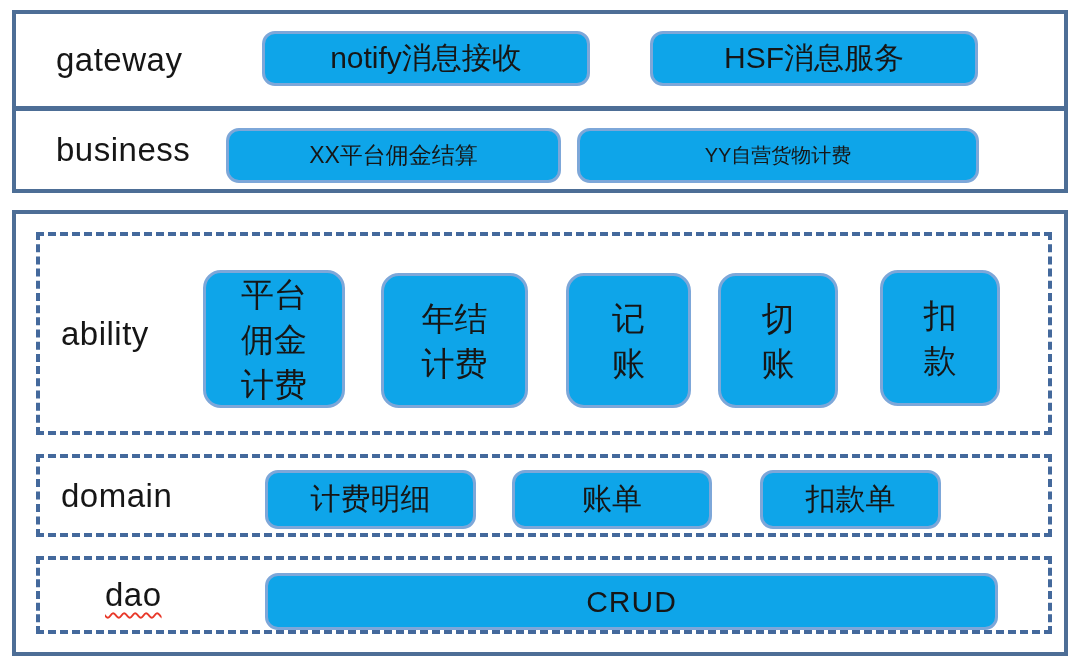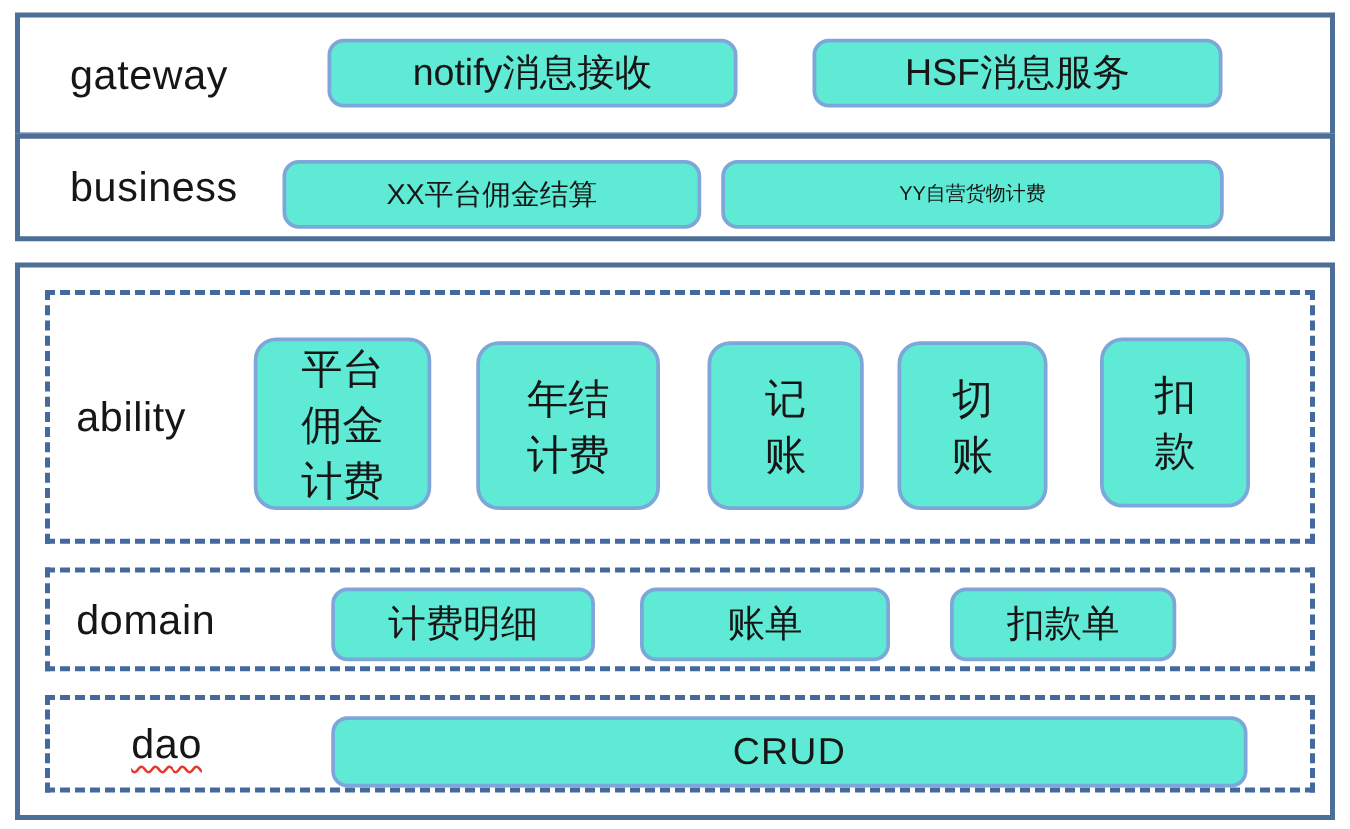--- a/index.html
+++ b/index.html
@@ -23,30 +23,30 @@
   }
   .layer-label{
     position:absolute;left:40px;top:50%;transform:translateY(-50%);
     font-size:33px;letter-spacing:0.5px;white-space:nowrap;
   }
   .node{
     position:absolute;
     border:3.5px solid var(--box-border);
     border-radius:13px;
     display:flex;align-items:center;justify-content:center;
-    text-align:center;background:#5eead4;white-space:pre-line;
+    text-align:center;background:#0ea5e9;white-space:pre-line;
   }
   
   #row-gateway{top:10px;height:100px;}
   #node-notify{left:246px;top:17px;width:328px;height:55px;font-size:30px;}
   #node-hsf{left:634px;top:17px;width:328px;height:55px;font-size:30px;}
   
   #row-business{top:107px;height:86px;}
   #node-xx{left:210px;top:17px;width:335px;height:55px;font-size:23px;}
-  #node-yy{left:561px;top:17px;width:402px;height:55px;font-size:16px;}
+  #node-yy{left:561px;top:17px;width:402px;height:55px;font-size:20px;}
   
   #row-core{top:210px;height:446px;}
   .sublayer{
     position:absolute;left:20px;width:1016px;
     border:4px dashed var(--dashed-border);
     background:#fff;
   }
   .sublayer .layer-label{left:21px;}
   #sublayer-ability{top:18px;height:203px;}
   #sublayer-domain{top:240px;height:83px;}

